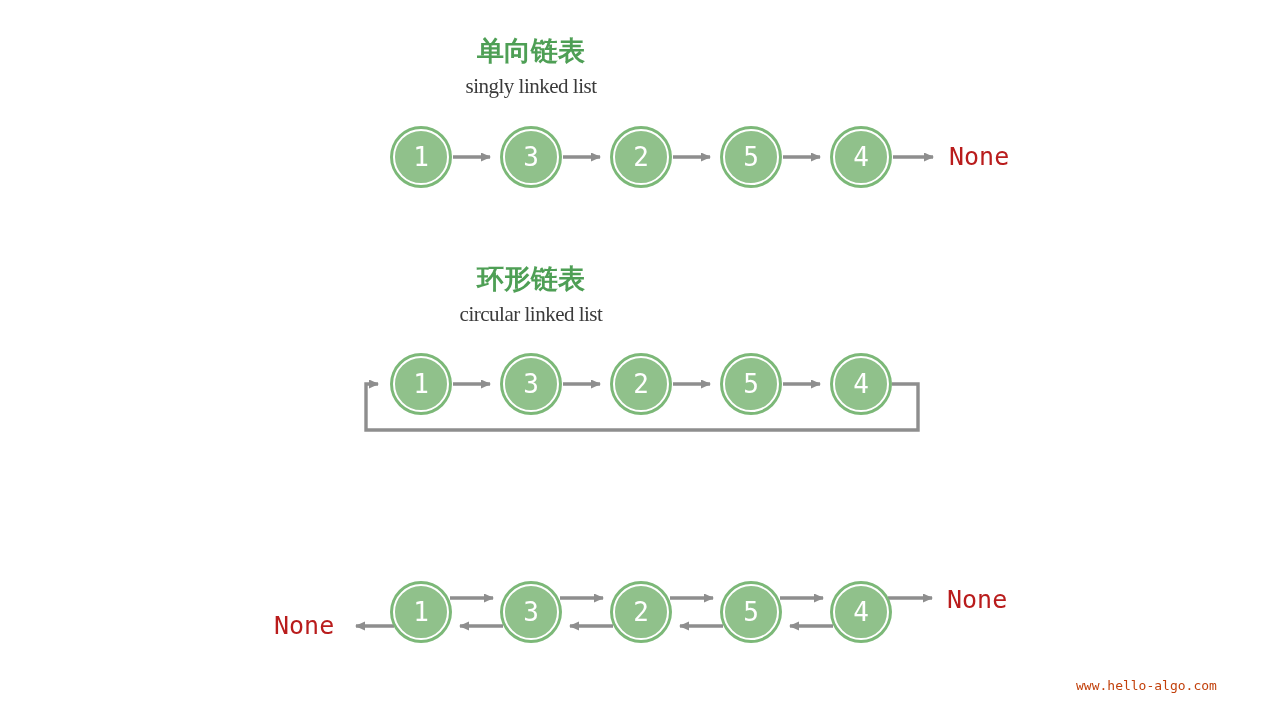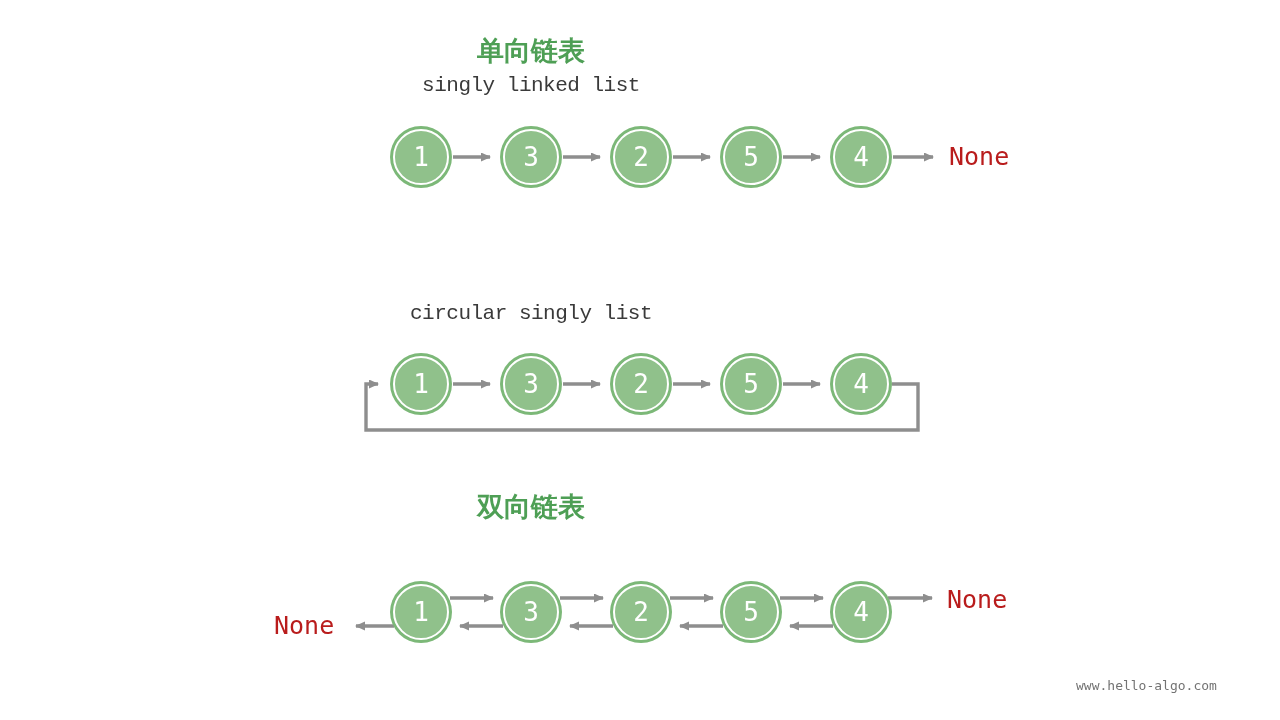--- a/index.html
+++ b/index.html
@@ -12,36 +12,36 @@
   .arrows-layer line, .arrows-layer path.link {
     stroke:#8E8E8E; stroke-width:3.4; fill:none;
   }
   .zh-title {
     position:absolute; left:281px; width:500px; text-align:center; z-index:2;
     font-family:"Liberation Sans", sans-serif; font-weight:bold;
     font-size:27px; line-height:30px; color:#4E9F55;
   }
   .en-title {
     position:absolute; left:281px; width:500px; text-align:center; z-index:2;
-    font-family:Liberation Mono, monospace;
+    font-family:Liberation Serif, serif;
     font-size:21px; line-height:24px; color:#3A3A3A; letter-spacing:-0.5px;
   }
   .node {
     position:absolute; width:52px; height:52px; border-radius:50%;
     background:#90C18B; border:2px solid #ffffff;
     box-shadow:0 0 0 3px #7CB878;
     color:#ffffff; text-align:center; z-index:3;
     font-family:"DejaVu Sans Mono", monospace; font-size:26px; line-height:52px; font-weight:500;
   }
   .none-label {
     position:absolute; z-index:2; color:#b91c1c;
     font-family:"DejaVu Sans Mono", monospace; font-size:25px; line-height:27px;
   }
   .watermark {
-    position:absolute; left:1076px; top:678px; z-index:2; color:#737373;
+    position:absolute; left:1076px; top:678px; z-index:2; color:#c2410c;
     font-family:"DejaVu Sans Mono", monospace; font-size:13px; line-height:15px;text-align:right;
   }
 </style>
 </head>
 <body>
 
 <div class="canvas">
 
   <svg class="arrows-layer" viewBox="0 0 1280 720" xmlns="http://www.w3.org/2000/svg">
     <defs>
@@ -83,29 +83,29 @@
   <div class="zh-title" style="top:36px">单向链表</div>
   <div class="en-title" style="top:74px">singly linked list</div>
 
   <div class="node" style="left:393px;top:129px">1</div>
   <div class="node" style="left:503px;top:129px">3</div>
   <div class="node" style="left:613px;top:129px">2</div>
   <div class="node" style="left:723px;top:129px">5</div>
   <div class="node" style="left:833px;top:129px">4</div>
   <div class="none-label" style="left:949px;top:143px">None</div>
 
-  <div class="en-title" style="top:302px">circular singly list</div>
+  <div class="zh-title" style="top:264px">环形链表</div>
+  <div class="en-title" style="top:302px">circular linked list</div>
 
   <div class="node" style="left:393px;top:356px">1</div>
   <div class="node" style="left:503px;top:356px">3</div>
   <div class="node" style="left:613px;top:356px">2</div>
   <div class="node" style="left:723px;top:356px">5</div>
   <div class="node" style="left:833px;top:356px">4</div>
 
-  <div class="zh-title" style="top:492px">双向链表</div>
 
   <div class="node" style="left:393px;top:584px">1</div>
   <div class="node" style="left:503px;top:584px">3</div>
   <div class="node" style="left:613px;top:584px">2</div>
   <div class="node" style="left:723px;top:584px">5</div>
   <div class="node" style="left:833px;top:584px">4</div>
 
   <div class="none-label" style="left:274px;top:612px">None</div>
   <div class="none-label" style="left:947px;top:586px">None</div>
 

